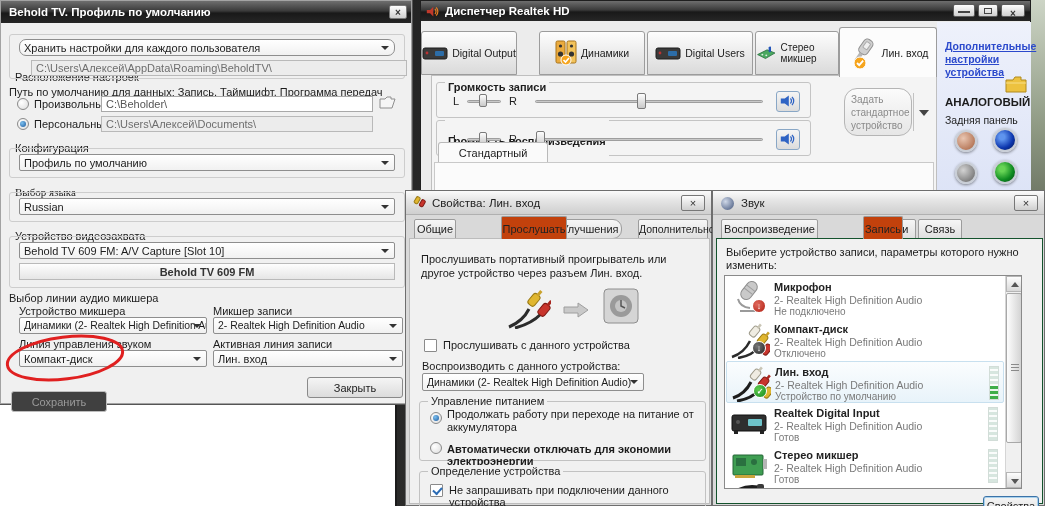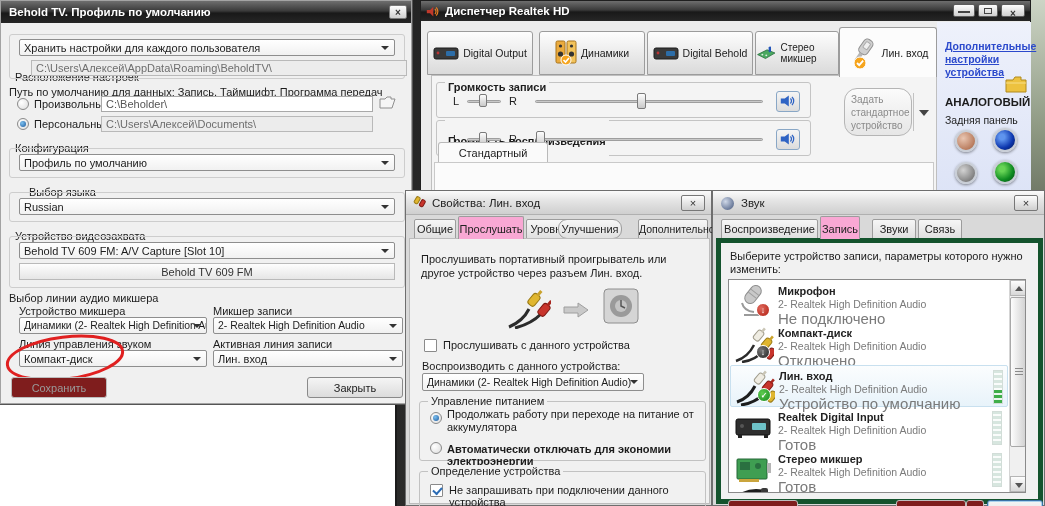--- a/index.html
+++ b/index.html
@@ -39,21 +39,21 @@
   .combo .ar { position:absolute; right:5px; top:50%; margin-top:-2px; width:0; height:0;
     border:4px solid transparent; border-top:4px solid #333; border-bottom:none; }
   .field-disabled { position:absolute; background:#ececec; border:1px solid #b9b9b9;
     color:#6e6e6e; padding:1px 4px 0; line-height:13px; white-space:nowrap; overflow:hidden; }
   .field-plain { position:absolute; background:#fff; border:1px solid #a9a9a9;
     color:#555; padding:1px 4px 0; line-height:13px; white-space:nowrap; overflow:hidden; }
   .grp { position:absolute; border:1px solid #cdcdcd; border-radius:3px; }
   .lbl { position:absolute; white-space:nowrap; color:#1c1c1c; }
   .btn { position:absolute; background:linear-gradient(#f5f5f5,#dcdcdc);
     border:1px solid #8a8a8a; border-radius:3px; text-align:center; color:#222; }
-  .btn.disabled { background:#7f1d1d; border-color:#bdbdbd; color:#9a9a9a; }
+  .btn.disabled { background:#404040; border-color:#bdbdbd; color:#9a9a9a;margin-top:14px; }
   .btn.default { border:1px solid #3c73a8; box-shadow:0 0 0 1px #a8d1ec inset; }
   .rad { position:absolute; width:12px; height:12px; border-radius:50%;
     border:1px solid #8a8a8a; background:radial-gradient(circle at 35% 35%,#fff,#dcdcdc); }
   .rad.sel::after { content:""; position:absolute; left:2px; top:2px; width:6px; height:6px;
     border-radius:50%; background:radial-gradient(circle at 35% 35%,#7cc0ef,#1d5a9e); }
   .cb { position:absolute; width:13px; height:13px; border:1px solid #8a8a8a; background:#fff; border-radius:1px; }
   .cb.checked::after { content:""; position:absolute; left:2px; top:2px; width:7px; height:4px;
     border-left:2px solid #2c6cb5; border-bottom:2px solid #2c6cb5; transform:rotate(-48deg); }
 
   
@@ -65,29 +65,29 @@
   
   .rtab { position:absolute; top:30px; height:44px; background:linear-gradient(#fdfdfd,#dadada);
     border:1px solid #9c9c9c; border-radius:3px 3px 0 0; display:flex; align-items:center;
     justify-content:center; gap:4px; font-size:10.5px; color:#222; }
   .rtab.active { top:26px; height:50px; background:#fcfcfc; border-bottom:none; z-index:3; }
 
   
   .dtab { position:absolute; top:28px; height:20px; background:linear-gradient(#f6f6f6,#e0e0e0);
     border:1px solid #9c9c9c; border-radius:2px 2px 0 0; text-align:center; line-height:19px;
     font-size:11px; color:#222; }
-  .dtab.active { top:25px; height:23px; background:#f9a8d4; border-bottom:none; z-index:3; line-height:24px; }
+  .dtab.active { top:25px; height:23px; background:#c2410c; border-bottom:none; z-index:3; line-height:24px;margin-left:43px; }
 
   
   .dev-row { position:absolute; left:1px; width:278px; height:42px; }
   .dev-row.selected { background:linear-gradient(#fbfdfe,#e8f3fa);
     border:1px solid #c8e0ef; border-radius:2px; }
   .dev-name { position:absolute; left:48px; top:4px; font-weight:bold; color:#222; }
   .dev-driver { position:absolute; left:48px; top:17px; color:#7a7a7a; font-size:10.5px; }
-  .dev-status { position:absolute; left:48px; top:29px; color:#7a7a7a; font-size:15px; }
+  .dev-status { position:absolute; left:48px; top:29px; color:#7a7a7a; font-size:10px; }
   .dev-icon { position:absolute; left:4px; top:2px; width:40px; height:38px; }
   .meter { position:absolute; left:262px; top:4px; width:10px; height:34px; border:1px solid #d2ddd8;
     display:flex; flex-direction:column-reverse; overflow:hidden; background:
     repeating-linear-gradient(to top,#d7e6df 0 3px,#fafcfb 3px 5px); }
   .meter .m-green { width:100%; height:13px;
     background:repeating-linear-gradient(to top,#3fae49 0 3px,#eaf6ec 3px 5px); }
   .badge { position:absolute; width:14px; height:14px; border-radius:50%; border:1px solid #fff;
     color:#fff; font-size:9px; line-height:13px; text-align:center; font-weight:bold; }
 
   .link-blue { color:#2b49cc; text-decoration:underline; font-weight:bold; font-size:10.5px; line-height:13px; }
@@ -138,21 +138,21 @@
         <path d="M1 7 L21 7" stroke="#f7df8a"></path>
       </svg>
     <span class="abs" style="left:8px; top:74px; font-weight:bold; font-size:11.5px;">АНАЛОГОВЫЙ</span>
     <span class="abs" style="left:8px; top:92px; font-size:10.5px;">Задняя панель</span>
     <span class="jack" style="left:18px; top:108px; width:22px; height:22px; background:radial-gradient(circle at 35% 35%,#e9c6b2,#b97c5e 70%,#8a543c);"></span>
     <span class="jack" style="left:56px; top:106px; width:24px; height:24px; background:radial-gradient(circle at 35% 35%,#5f94ee 15%,#0c35ad 60%,#051545);"></span>
     <span class="jack" style="left:18px; top:140px; width:22px; height:22px; background:radial-gradient(circle at 35% 35%,#d3d3d3,#828282 70%,#5d5d5d);"></span>
     <span class="jack" style="left:56px; top:138px; width:24px; height:24px; background:radial-gradient(circle at 35% 35%,#67d455 15%,#0d8a20 60%,#05420e);"></span>
   </div>
 
-  <div class="rtab" style="left:6px; width:106px;">
+  <div class="rtab" style="left:0; width:96px;">
     <svg width="26" height="16" viewBox="0 0 26 16">
         <rect x="1" y="3" width="24" height="11" rx="2" fill="#3a3a3a" stroke="#1c1c1c"></rect>
         <rect x="13" y="6" width="9" height="5" rx="1" fill="#2c6da8"></rect>
         <circle cx="5" cy="8" r="1.4" fill="#b33"></circle>
       </svg>
     <span>Digital Output</span>
   </div>
   <div class="rtab" style="left:118px; width:106px;">
     <svg width="22" height="26" viewBox="0 0 22 26">
         <rect x="1" y="1" width="9" height="22" rx="1.5" fill="#ebab3e" stroke="#a8741c"></rect>
@@ -165,21 +165,21 @@
         <path d="M8.5 20 l2 2 l3.5 -4" stroke="#fff" stroke-width="1.6" fill="none"></path>
       </svg>
     <span>Динамики</span>
   </div>
   <div class="rtab" style="left:226px; width:106px;">
     <svg width="26" height="16" viewBox="0 0 26 16">
         <rect x="1" y="3" width="24" height="11" rx="2" fill="#3a3a3a" stroke="#1c1c1c"></rect>
         <rect x="13" y="6" width="9" height="5" rx="1" fill="#2c6da8"></rect>
         <circle cx="5" cy="8" r="1.4" fill="#b33"></circle>
       </svg>
-    <span>Digital Behold</span>
+    <span>Digital Users</span>
   </div>
   <div class="rtab" style="left:334px; width:84px; font-size:10px;">
     <svg width="26" height="20" viewBox="0 0 26 20">
         <path d="M2 12 L14 6 L24 10 L12 17 Z" fill="#49a860" stroke="#2a7040"></path>
         <path d="M16 3 q1 -2 3 -1 l0 6 q-2 2 -3 0 Z" fill="#2255bb"></path>
         <circle cx="8" cy="12" r="1.2" fill="#dfeee2"></circle>
         <circle cx="13" cy="13" r="1.2" fill="#dfeee2"></circle>
       </svg>
     <span>Стерео микшер</span>
   </div>
@@ -244,21 +244,21 @@
 </div>
 
 <div class="win" style="left:0; top:0; width:412px; height:404px; background:#f0f0f0; border:1px solid #a3a3a3; box-shadow:0 0 0 1px #555; z-index:10;">
   <div class="tb-dark">
     <span>Behold TV. Профиль по умолчанию</span>
     <span class="closebox" style="right:4px; top:4px; width:18px; height:14px; line-height:13px; font-size:10px; font-weight:bold;">×</span>
   </div>
 
   <span class="lbl" style="left:14px; top:27px;margin-top:43px;">Расположение настроек</span>
   <div class="grp" style="left:8px; top:33px; width:396px; height:45px;"></div>
-  <div class="combo" style="left:18px; top:38px; width:376px; height:17px;">
+  <div class="combo" style="left:18px; top:38px; width:376px; height:17px;border-radius:7px;">
     <span>Хранить настройки для каждого пользователя</span><span class="ar"></span>
   </div>
   <div class="field-disabled" style="left:18px; top:59px; width:376px; height:16px;margin-left:12px;">
     <span>C:\Users\Алексей\AppData\Roaming\BeholdTV\</span>
   </div>
 
   <span class="lbl" style="left:8px; top:85px;">Путь по умолчанию для данных: Запись, Таймшифт, Программа передач</span>
   <span class="rad" style="left:16px; top:97px;"></span>
   <span class="lbl" style="left:33px; top:97px;">Произвольный</span>
   <div class="field-plain" style="left:100px; top:95px; width:272px; height:16px;">
@@ -272,32 +272,32 @@
   <div class="field-disabled" style="left:100px; top:115px; width:272px; height:16px;">
     <span>C:\Users\Алексей\Documents\</span>
   </div>
 
   <span class="lbl" style="left:14px; top:141px;">Конфигурация</span>
   <div class="grp" style="left:8px; top:147px; width:396px; height:30px;"></div>
   <div class="combo" style="left:18px; top:153px; width:376px; height:17px;">
     <span>Профиль по умолчанию</span><span class="ar"></span>
   </div>
 
-  <span class="lbl" style="left:28px; top:185px;">Выбор языка</span>
+  <span class="lbl" style="left:14px; top:185px;font-family:Liberation Serif, serif;">Выбор языка</span>
   <div class="grp" style="left:8px; top:191px; width:396px; height:30px;"></div>
   <div class="combo" style="left:18px; top:197px; width:376px; height:17px;">
     <span>Russian</span><span class="ar"></span>
   </div>
 
   <span class="lbl" style="left:14px; top:229px;">Устройство видеозахвата</span>
   <div class="grp" style="left:8px; top:235px; width:396px; height:52px;"></div>
   <div class="combo" style="left:18px; top:241px; width:376px; height:17px;">
     <span>Behold TV 609 FM: A/V Capture [Slot 10]</span><span class="ar"></span>
   </div>
-  <div class="abs" style="left:18px; top:262px; width:376px; height:17px; background:linear-gradient(#fdfdfd,#e6e6e6); border:1px solid #b9b9b9; text-align:center; line-height:16px; color:#333;">
+  <div class="abs" style="left:18px; top:262px; width:376px; height:17px; background:linear-gradient(#fdfdfd,#e6e6e6); border:1px solid #b9b9b9; text-align:center; line-height:16px; color:#333;font-weight:bold;">
     <span>Behold TV 609 FM</span>
   </div>
 
   <span class="lbl" style="left:8px; top:291px;">Выбор линии аудио микшера</span>
   <span class="lbl" style="left:18px; top:304px;">Устройство микшера</span>
   <span class="lbl" style="left:212px; top:304px;">Микшер записи</span>
   <div class="combo" style="left:18px; top:316px; width:188px; height:17px; font-size:10.4px;">
     <span>Динамики (2- Realtek High Definition Audio)</span><span class="ar"></span>
   </div>
   <div class="combo" style="left:212px; top:316px; width:190px; height:17px; font-size:10.4px;">
@@ -392,21 +392,21 @@
     <span class="abs" style="left:8px; top:6px; width:13px; height:13px; border-radius:50%; background:radial-gradient(circle at 35% 35%,#cfd8e8,#6a7a9a 70%,#3a4a68);"></span>
     <span class="abs" style="left:28px;">Звук</span>
     <span class="closebox" style="right:6px; top:4px; width:24px; height:16px; line-height:15px; font-size:11px;">×</span>
   </div>
 
   <div class="dtab" style="left:8px; width:97px;"><span>Воспроизведение</span></div>
   <div class="dtab active" style="left:107px; width:40px;"><span>Запись</span></div>
   <div class="dtab" style="left:159px; width:44px;"><span>Звуки</span></div>
   <div class="dtab" style="left:205px; width:44px;"><span>Связь</span></div>
 
-  <div class="abs" style="left:3px; top:47px; width:327px; height:266px; background:#f1f1f1; border:5px solid #14532d;">
+  <div class="abs" style="left:3px; top:47px; width:327px; height:266px; background:#f1f1f1; border:1px solid #14532d;">
     <span class="abs" style="left:9px; top:7px; width:306px; line-height:13px;">Выберите устройство записи, параметры которого нужно изменить:</span>
 
     <div class="abs" style="left:7px; top:36px; width:298px; height:214px; background:#fff; border:1px solid #8a8a8a; overflow:hidden;">
 
       <div class="dev-row" style="top:1px;">
         <svg class="dev-icon" viewBox="0 0 40 38">
             <g transform="rotate(38 18 12)">
               <rect x="13" y="1" width="11" height="20" rx="5.5" fill="#c9c9c9" stroke="#8e8e8e"></rect>
               <path d="M13 8 h11 M13 12 h11" stroke="#9e9e9e"></path>
             </g>

